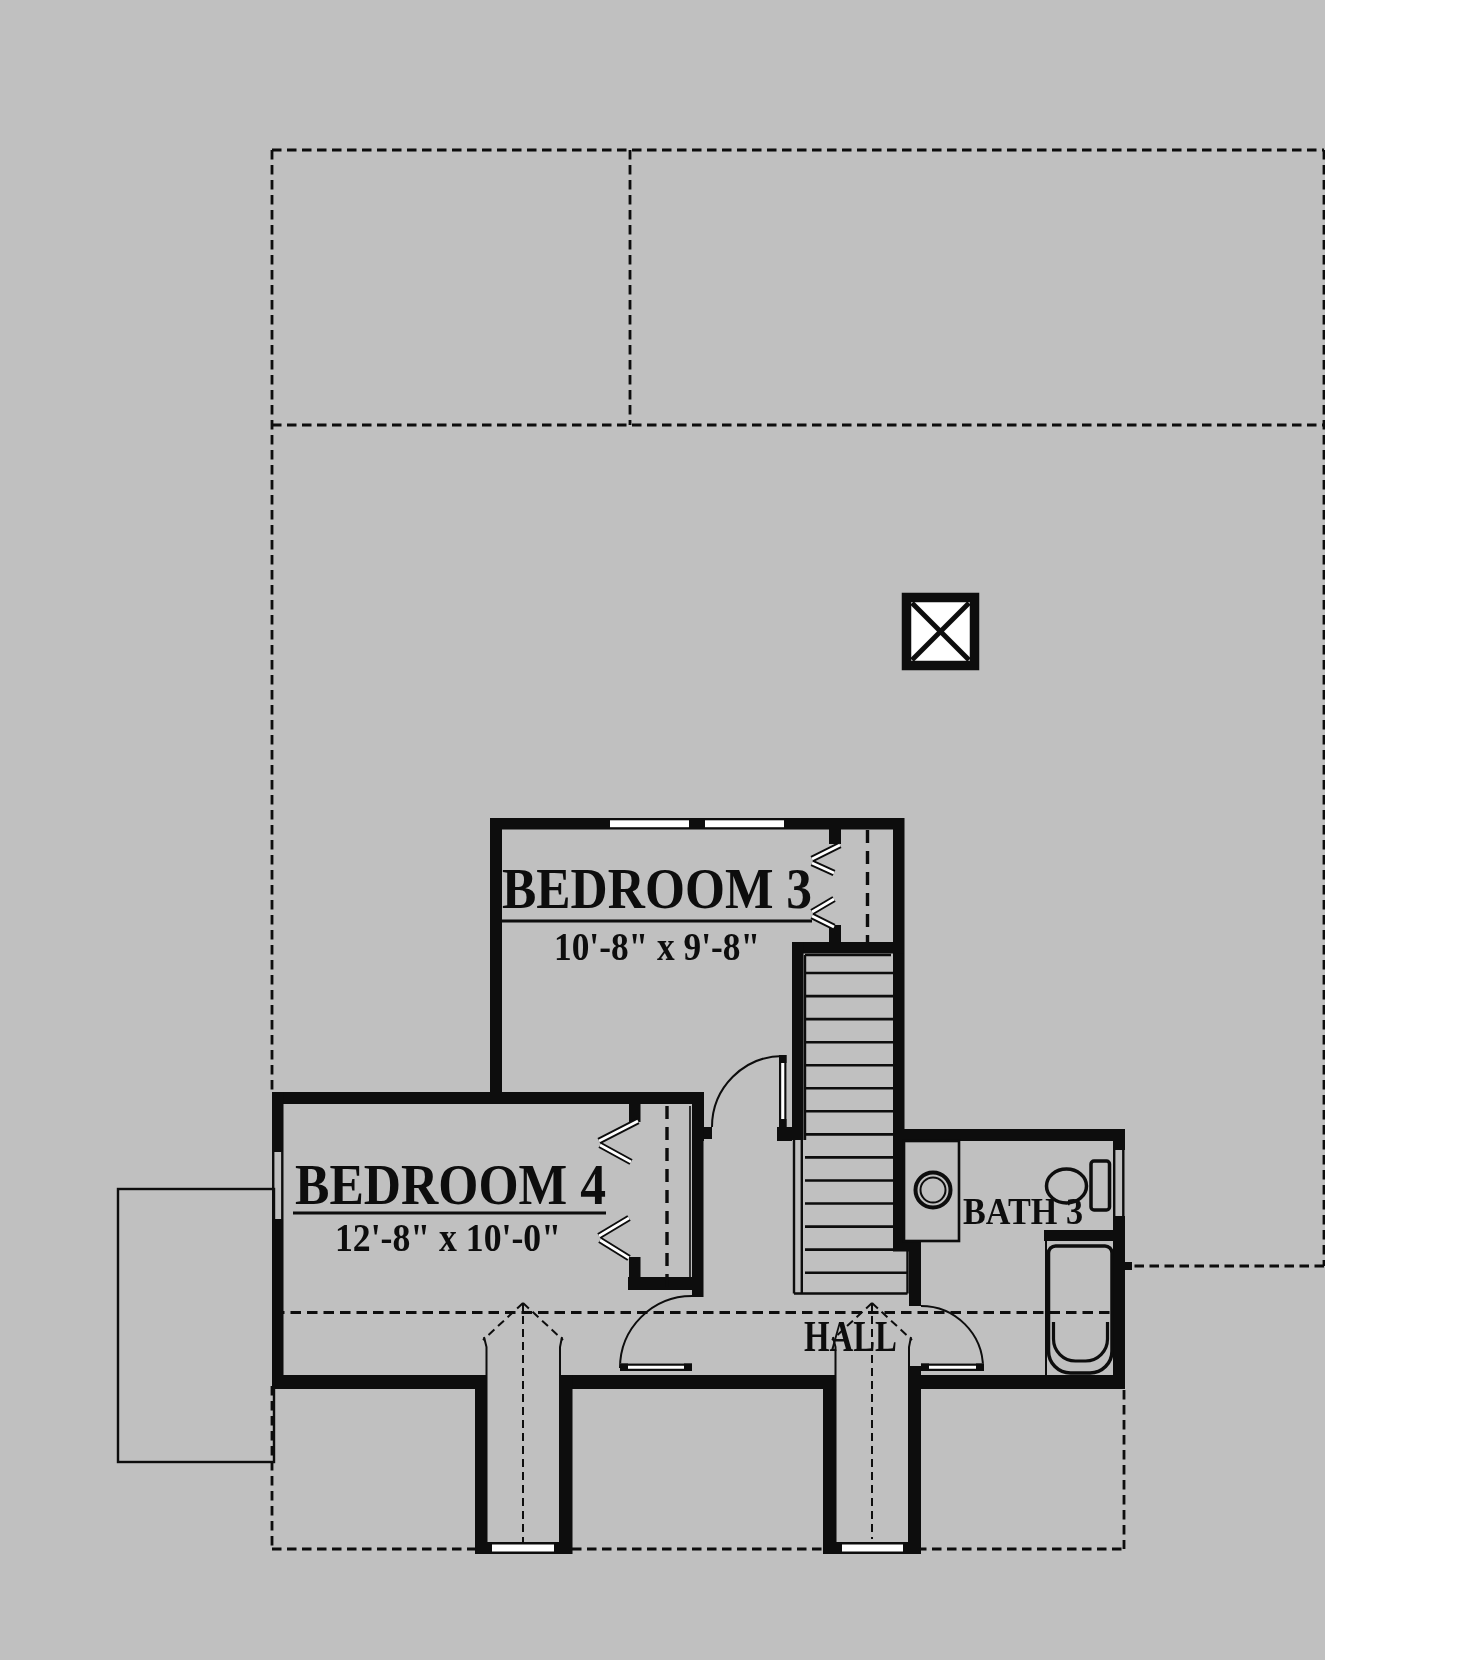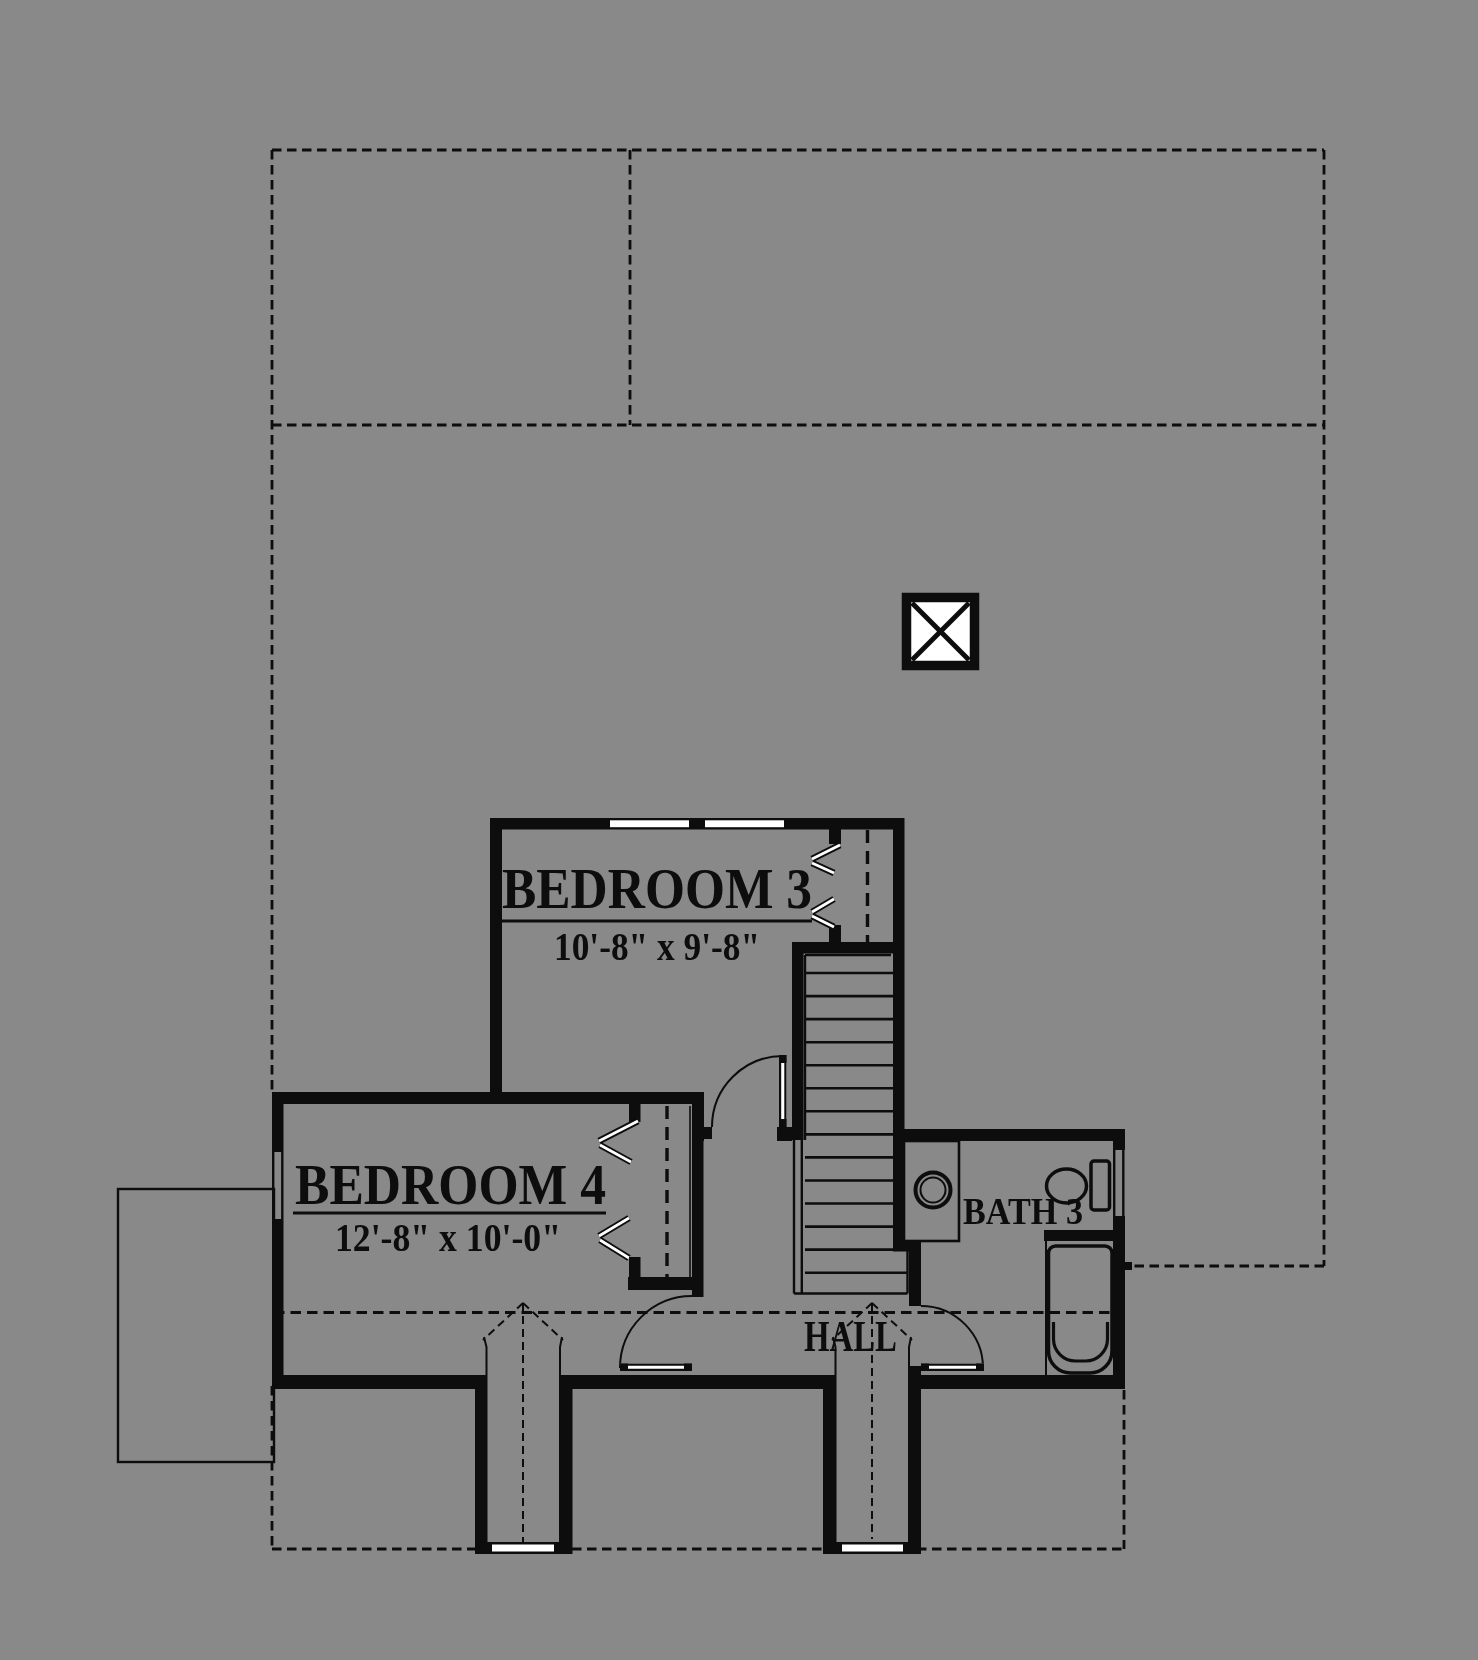--- a/index.html
+++ b/index.html
@@ -1,16 +1,16 @@
 <!DOCTYPE html>
 <html><head>
 <meta charset="utf-8">
 <style>
   html,body{margin:0;padding:0;background:#ffffff;}
-  .page{position:relative;width:1478px;height:1660px;background:#f97316;overflow:hidden;filter:grayscale(1);}
+  .page{position:relative;width:1325px;height:1660px;background:#f0abfc;overflow:hidden;filter:grayscale(1);}
   text{font-family:"Liberation Serif",serif;fill:#0d0d0d;}
 </style>
 </head>
 <body>
 <div class="page">
 <svg width="1478" height="1660" viewBox="0 0 1478 1660" xmlns="http://www.w3.org/2000/svg">
 
 <line x1="272" y1="150" x2="1324" y2="150" stroke="#0d0d0d" stroke-width="2.8" stroke-dasharray="9.5 5.5"></line>
 
 <line x1="272" y1="150" x2="272" y2="1092" stroke="#0d0d0d" stroke-width="2.8" stroke-dasharray="9.5 5.5"></line>

